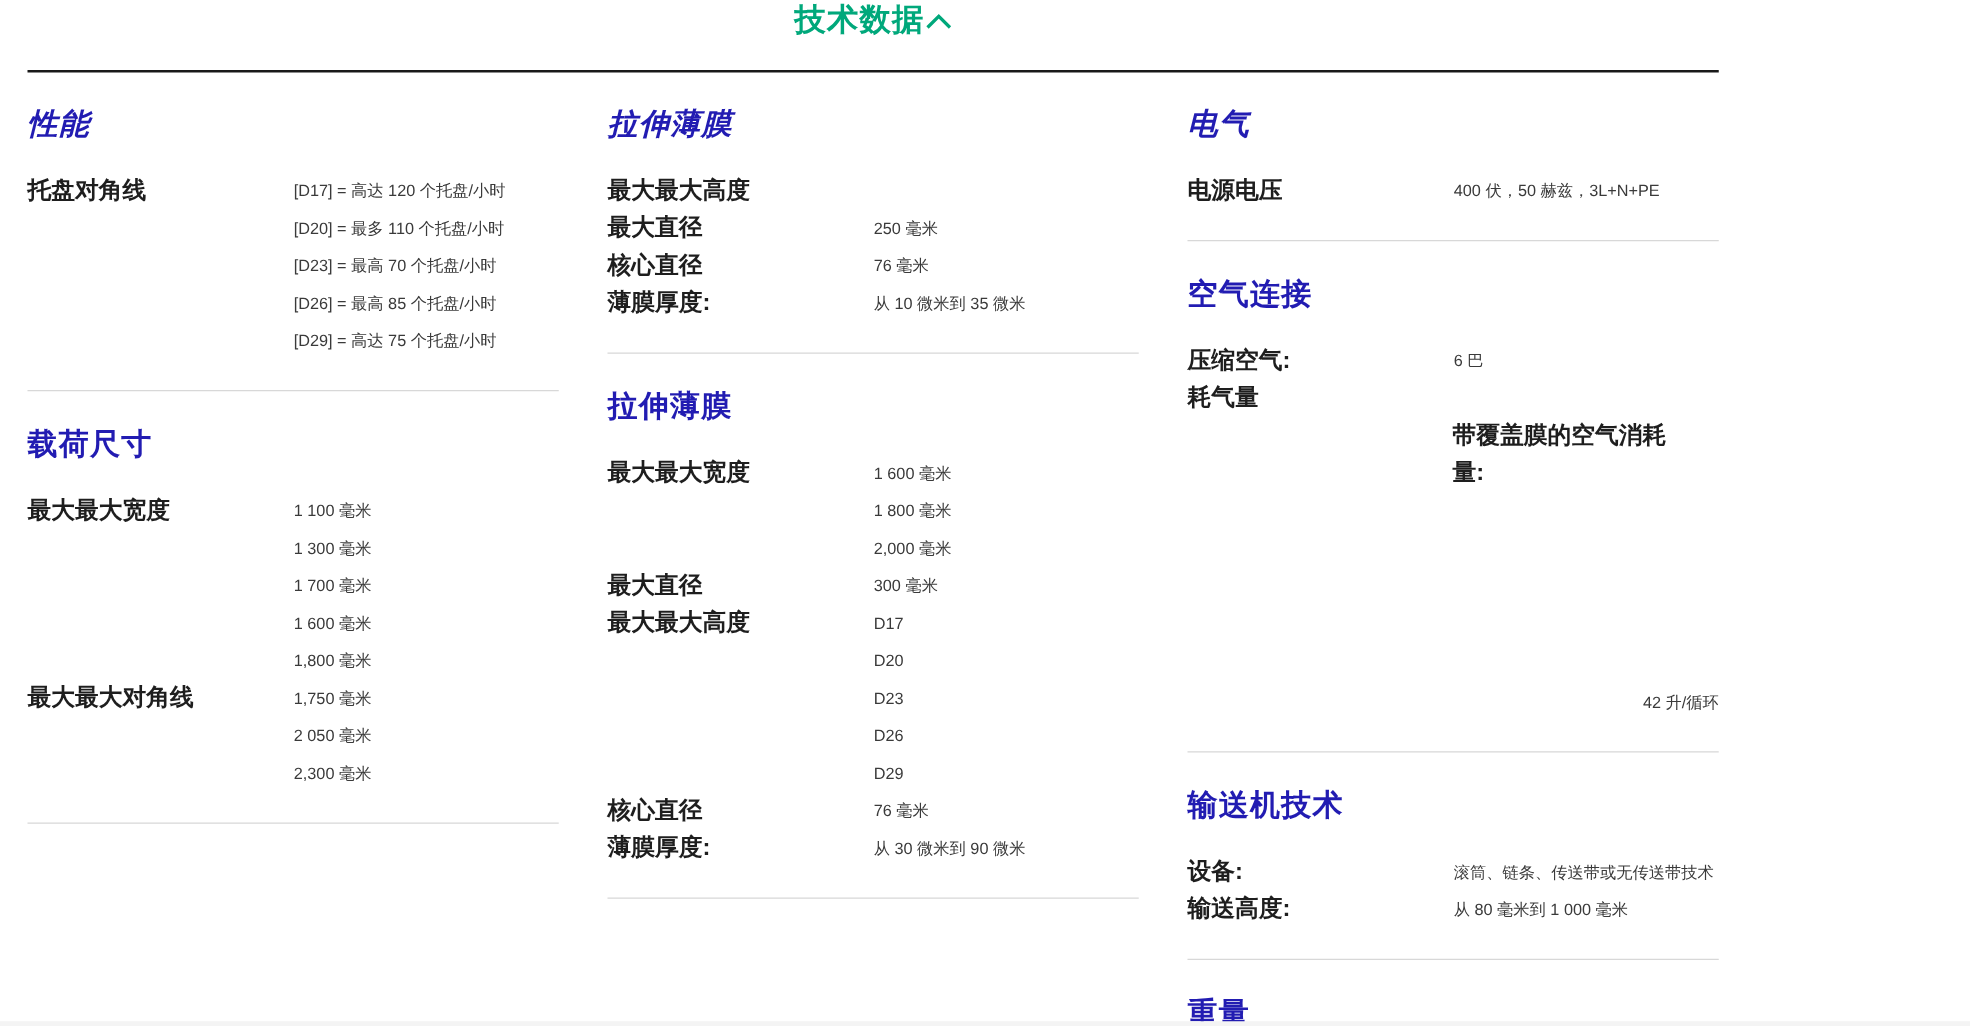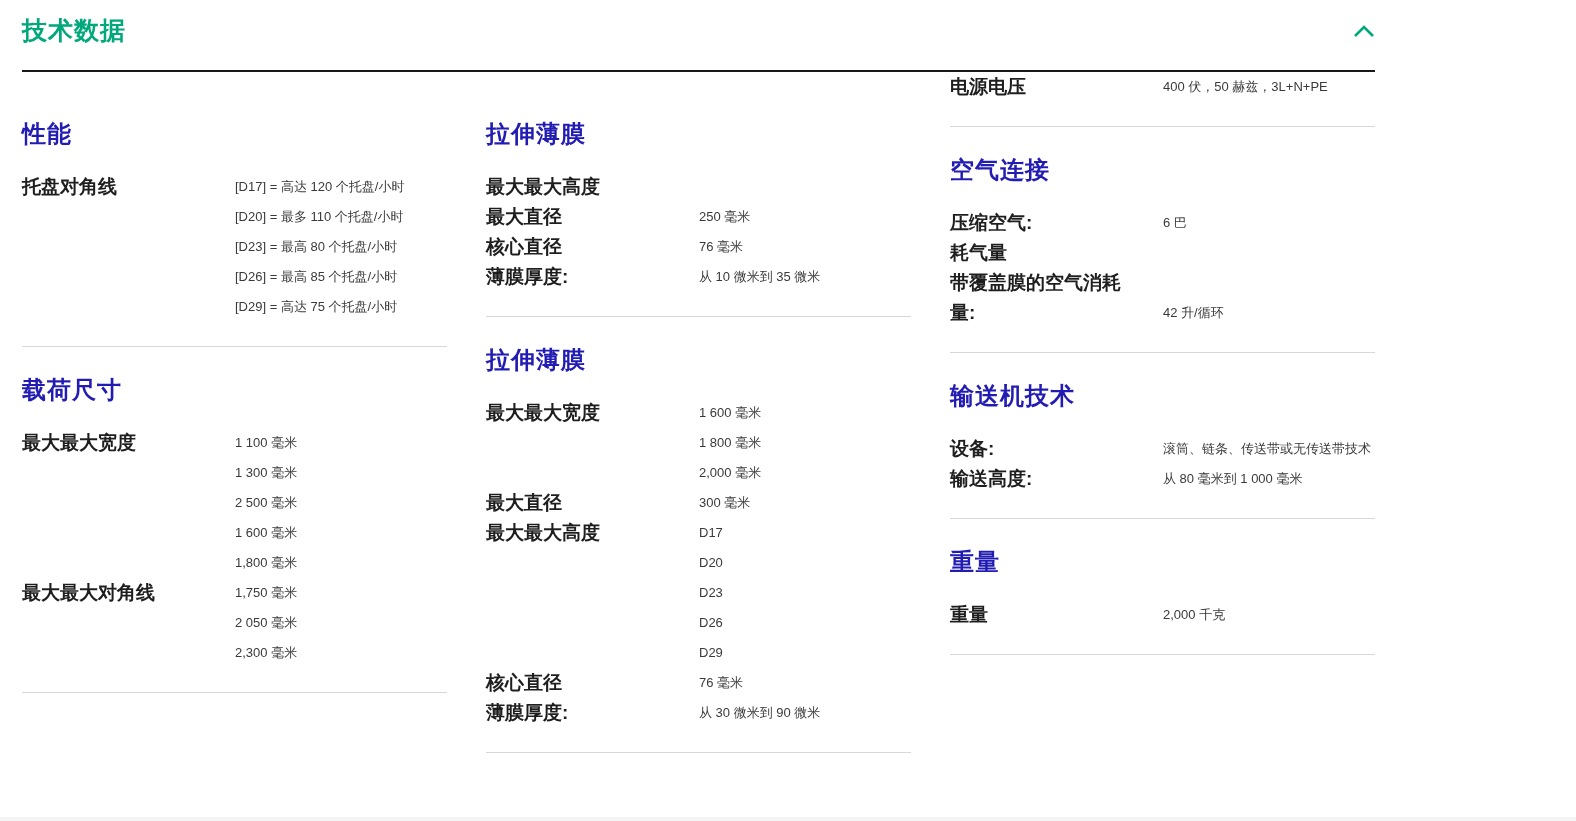--- a/index.html
+++ b/index.html
@@ -14,23 +14,22 @@
     overflow: hidden;
     position: relative;
   }
   .container {
     margin-left: 22px;
     width: 1353px;
   }
   
   .accordion-header {
     display: flex;
-    justify-content: space-between;
+    justify-content: center;
     align-items: flex-start;
-    padding-top: 14px;
     cursor: pointer;
   }
   .accordion-title {
     font-size: 25px;
     line-height: 32px;
     font-weight: 700;
     color: #00A87B;
     letter-spacing: 1px;
   }
   .chevron-btn {
@@ -59,28 +58,30 @@
   }
   .section-heading {
     font-size: 24px;
     line-height: 34px;
     font-weight: 700;
     color: #221CB2;
     letter-spacing: 1px;
     margin: 26px 0 21px 0;
   }
   .col > .section:first-child .section-heading {
-    margin-top: 45px;
+    margin-top: 25px;
+    font-style: italic;
   }
   .spec-row {
     display: flex;
     align-items: flex-start;
   }
   .spec-row.bottom-align {
     align-items: flex-end;
+    flex-direction: column;
   }
   .spec-label {
     flex: 0 0 213px;
     width: 213px;
     box-sizing: border-box;
     padding-right: 25px;
     font-size: 19px;
     line-height: 30px;
     font-weight: 700;
     color: #1E1E1E;
@@ -126,34 +127,34 @@
 
   <div class="columns-grid" id="columns">
       <div class="col">
         <section class="section">
           <h3 class="section-heading">性能</h3>
           <div class="spec-row">
             <div class="spec-label">托盘对角线</div>
             <div class="spec-value">
               <div class="value-line">[D17] = 高达 120 个托盘/小时</div>
               <div class="value-line">[D20] = 最多 110 个托盘/小时</div>
-              <div class="value-line">[D23] = 最高 80 个托盘/小时</div>
+              <div class="value-line">[D23] = 最高 70 个托盘/小时</div>
               <div class="value-line">[D26] = 最高 85 个托盘/小时</div>
               <div class="value-line">[D29] = 高达 75 个托盘/小时</div>
             </div>
           </div>
         </section>
         <section class="section">
           <h3 class="section-heading">载荷尺寸</h3>
           <div class="spec-row">
             <div class="spec-label">最大最大宽度</div>
             <div class="spec-value">
               <div class="value-line">1 100 毫米</div>
               <div class="value-line">1 300 毫米</div>
-              <div class="value-line">2 500 毫米</div>
+              <div class="value-line">1 700 毫米</div>
               <div class="value-line">1 600 毫米</div>
               <div class="value-line">1,800 毫米</div>
             </div>
           </div>
           <div class="spec-row">
             <div class="spec-label">最大最大对角线</div>
             <div class="spec-value">
               <div class="value-line">1,750 毫米</div>
               <div class="value-line">2 050 毫米</div>
               <div class="value-line">2,300 毫米</div>
@@ -221,20 +222,21 @@
           <div class="spec-row">
             <div class="spec-label">薄膜厚度:</div>
             <div class="spec-value">
               <div class="value-line">从 30 微米到 90 微米</div>
             </div>
           </div>
         </section>
       </div>
       <div class="col">
         <section class="section">
+          <h3 class="section-heading">电气</h3>
           <div class="spec-row">
             <div class="spec-label">电源电压</div>
             <div class="spec-value">
               <div class="value-line">400 伏，50 赫兹，3L+N+PE</div>
             </div>
           </div>
         </section>
         <section class="section">
           <h3 class="section-heading">空气连接</h3>
           <div class="spec-row">

